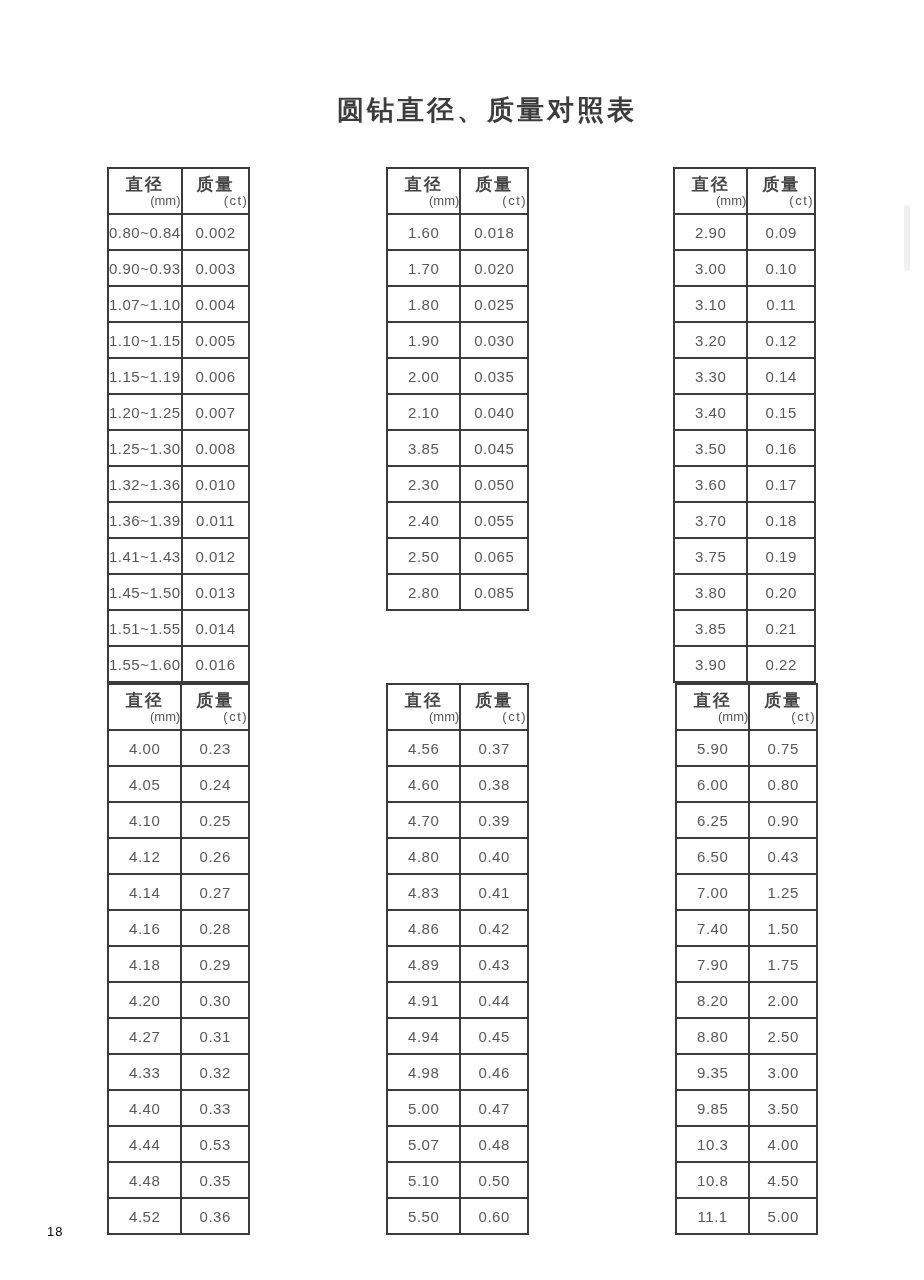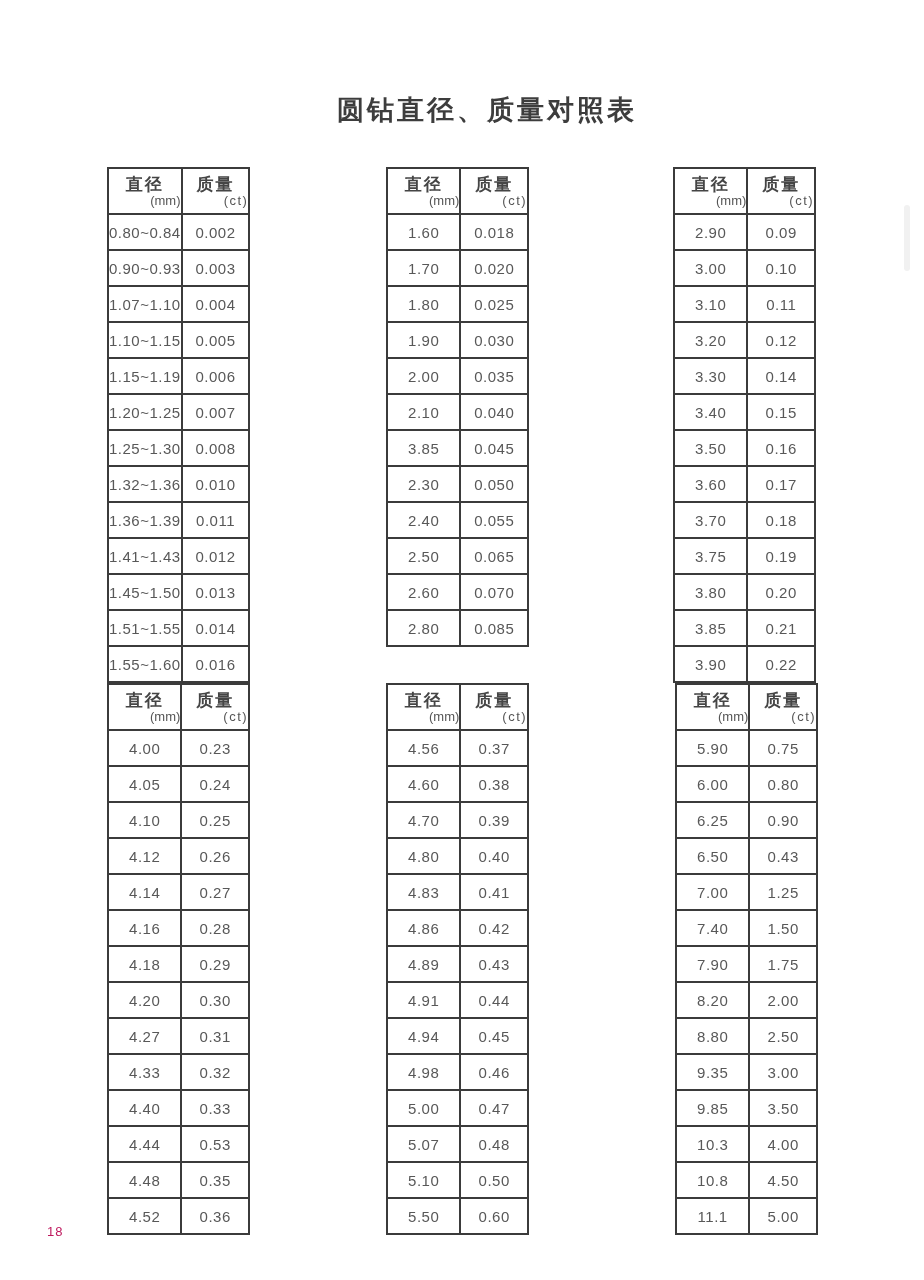--- a/index.html
+++ b/index.html
@@ -27,21 +27,21 @@
   }
   .dtable th{height:44px;font-weight:normal;}
   .dtable td{height:34px;font-size:15px;color:#585858;letter-spacing:0.5px;}
   .dtable .c-dia{width:68px;}
   .dtable .c-wt{width:62px;}
   .h-cn{display:block;font-size:17px;font-weight:600;color:#454545;line-height:19px;letter-spacing:2px;}
   .h-unit{display:block;font-size:13px;color:#555555;line-height:14px;padding-left:41px;}
   .h-unit.spaced{letter-spacing:1.5px;text-align:center;}
   .page-number{
     position:absolute;left:47px;top:1224px;
-    font-size:13px;color:#be185d;letter-spacing:1px;
+    font-size:13px;color:#000000;letter-spacing:1px;
   }
   .scroll-indicator{
     position:absolute;right:14px;top:205px;width:6px;height:66px;
     background:#f1f1f1;border-radius:3px;
   }
   
   #t0{left:107px;top:167px;}
   #t1{left:386px;top:167px;}
   #t2{left:673px;top:167px;}
   #t3{left:107px;top:683px;}
@@ -172,24 +172,20 @@
         </tr>
         <tr>
           <td class="c-dia">2.40</td>
           <td class="c-wt">0.055</td>
         </tr>
         <tr>
           <td class="c-dia">2.50</td>
           <td class="c-wt">0.065</td>
         </tr>
         <tr>
-          <td class="c-dia">2.60</td>
-          <td class="c-wt">0.070</td>
-        </tr>
-        <tr>
           <td class="c-dia">2.80</td>
           <td class="c-wt">0.085</td>
         </tr>
       </tbody>
     </table>
   </div>
 <div class="dtable" id="t2">
     <table>
       <thead>
         <tr>

